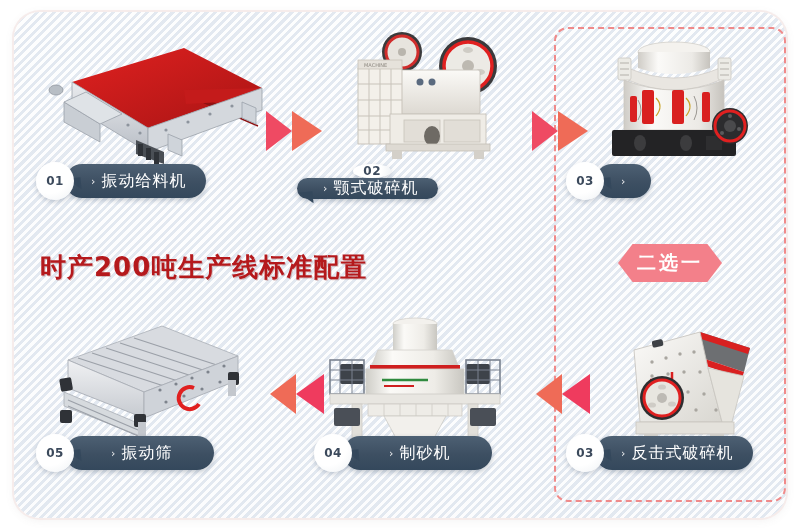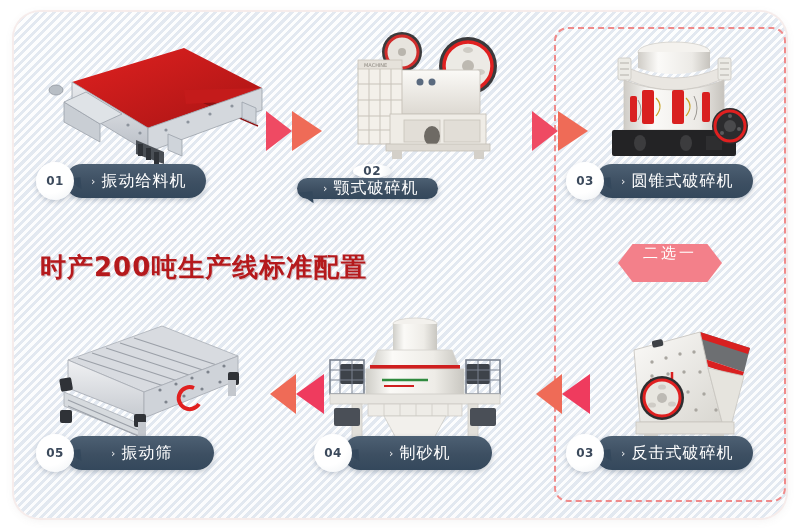--- a/index.html
+++ b/index.html
@@ -100,27 +100,28 @@
   }
 
   
   .arrows { position: absolute; }
   .arrows svg { display: block; }
 
   
   .hex-badge {
     position: absolute;
     width: 104px; height: 38px;
-    display: flex; align-items: flex-start; justify-content: center;
+    display: flex; align-items: center; justify-content: center;
     background: #f3808a;
     clip-path: polygon(14% 0%, 86% 0%, 100% 50%, 86% 100%, 14% 100%, 0% 50%);
     color: #ffffff;
-    font-size: 15px;
+    font-size: 19px;
     letter-spacing: 3px;
     font-family: "DejaVu Sans", sans-serif;
+    font-weight: bold;
   }
 
   
   .headline {
     position: absolute;
     font-size: 26px;
     font-weight: bold;
     color: #b5191c;
     letter-spacing: 1px;
     font-family: "DejaVu Sans", sans-serif;
@@ -525,21 +526,20 @@
       <div class="pill">
         <span class="chev">›</span>
         <span class="txt">颚式破碎机</span>
       </div>
     </div>
 
     <div class="label-grp" style="left:552px; top:152px;">
       <div class="num-badge">03</div>
       <div class="pill">
         <span class="chev">›</span>
-        <span class="txt">圆锥式破碎机</span>
       </div>
     </div>
 
     <div class="label-grp" style="left:552px; top:424px;">
       <div class="num-badge">03</div>
       <div class="pill">
         <span class="chev">›</span>
         <span class="txt">反击式破碎机</span>
       </div>
     </div>

